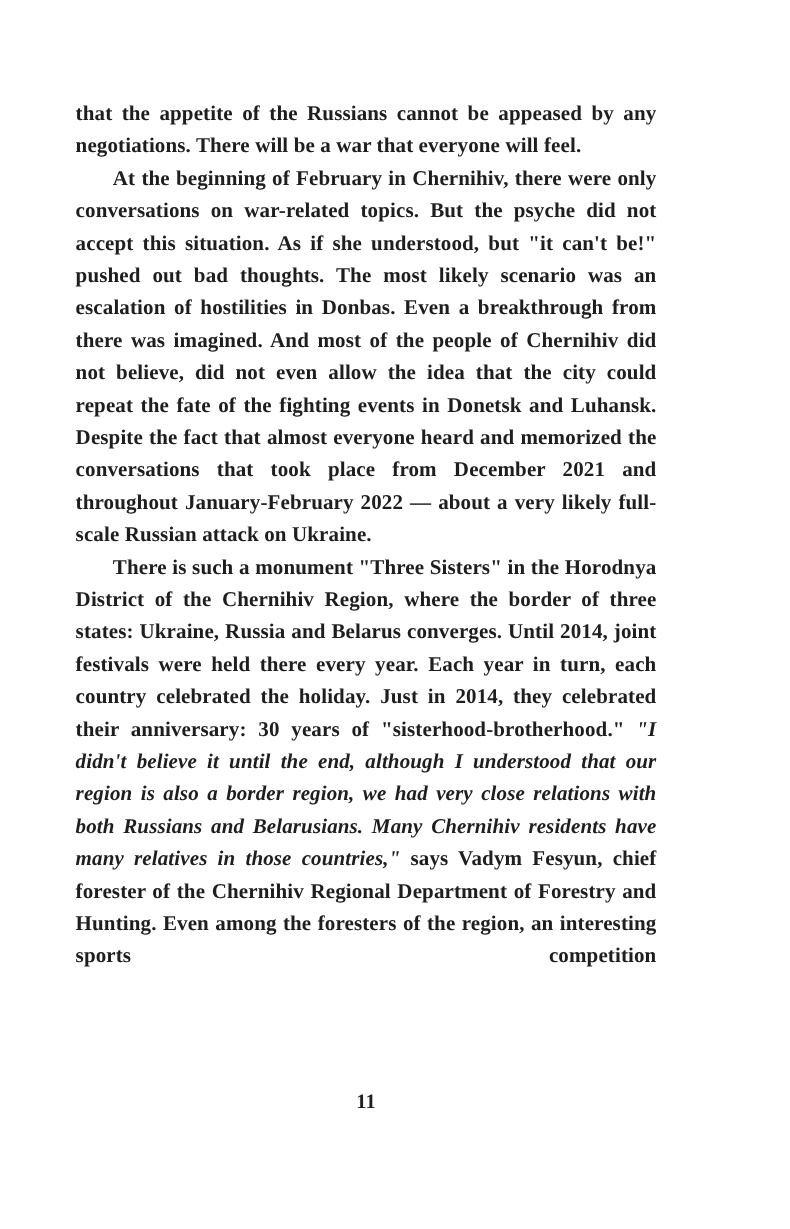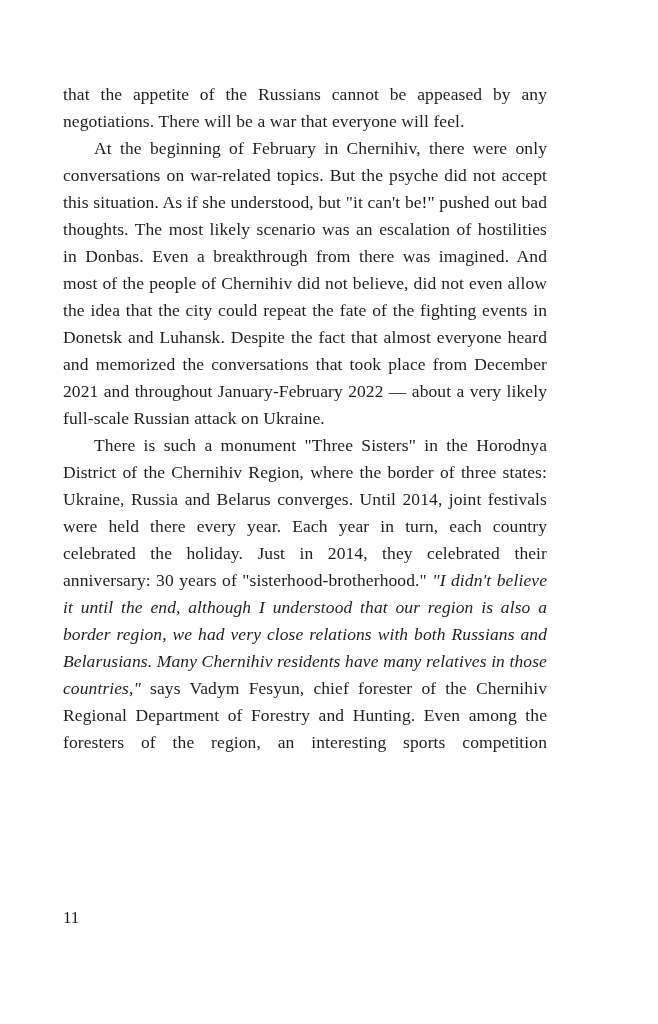--- a/index.html
+++ b/index.html
@@ -8,20 +8,21 @@
     background: #ffffff;
   }
   .book-page {
     position: relative;
     width: 658px;
     height: 1024px;
     background: #ffffff;
     overflow: hidden;
     font-family: "Liberation Serif", serif;
     color: #1e1e1e;
+    font-weight: bold;
   }
   .text-block {
     position: absolute;
     left: 63px;
     top: 81px;
     width: 484px;
     font-size: 17.5px;
     line-height: 27px;
     text-align: justify;
     letter-spacing: 0.1px;
@@ -37,21 +38,21 @@
     text-align-last: justify;
   }
   .italic {
     font-style: italic;
   }
   .page-number {
     position: absolute;
     left: 63px;
     top: 906px;
     width: 484px;
-    text-align: left;
+    text-align: center;
     font-size: 17px;
     line-height: 24px;
     color: #1e1e1e;
   }
 </style>
 </head>
 <body>
 
 <div class="book-page">
   <div class="text-block">

